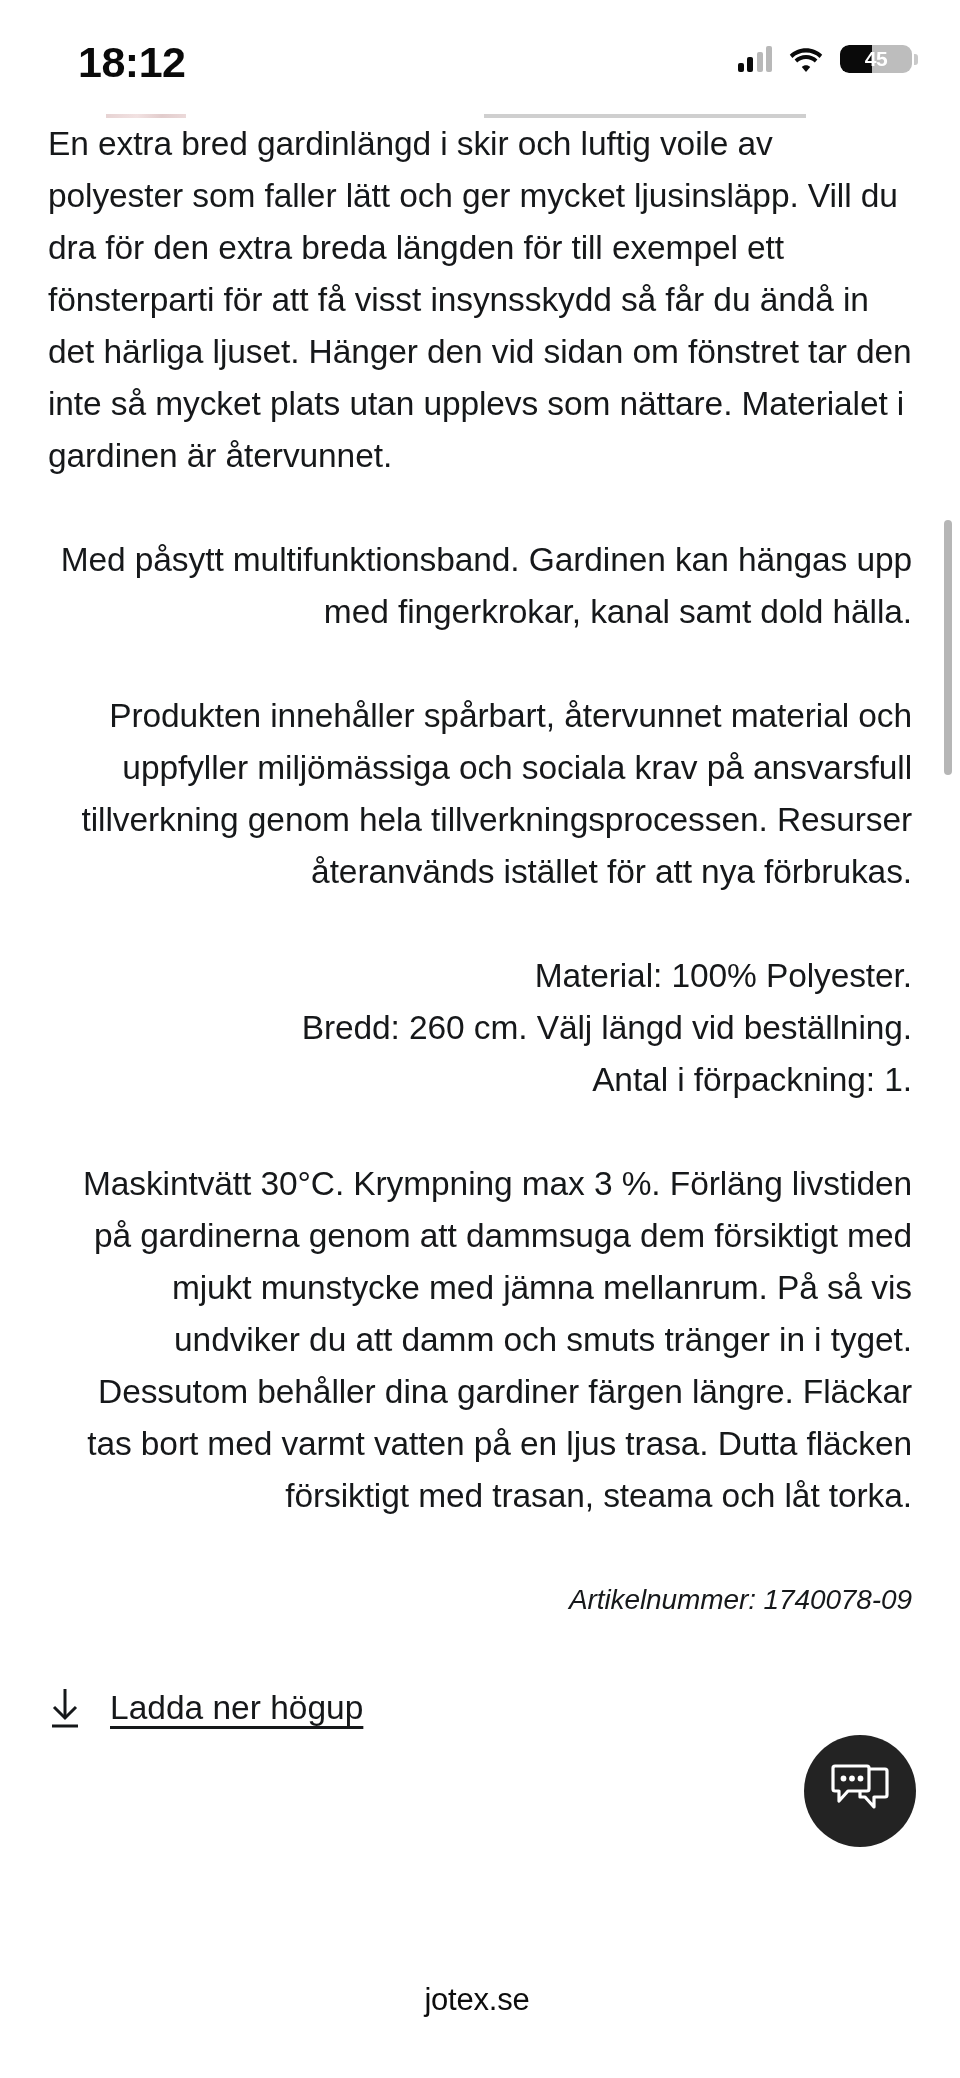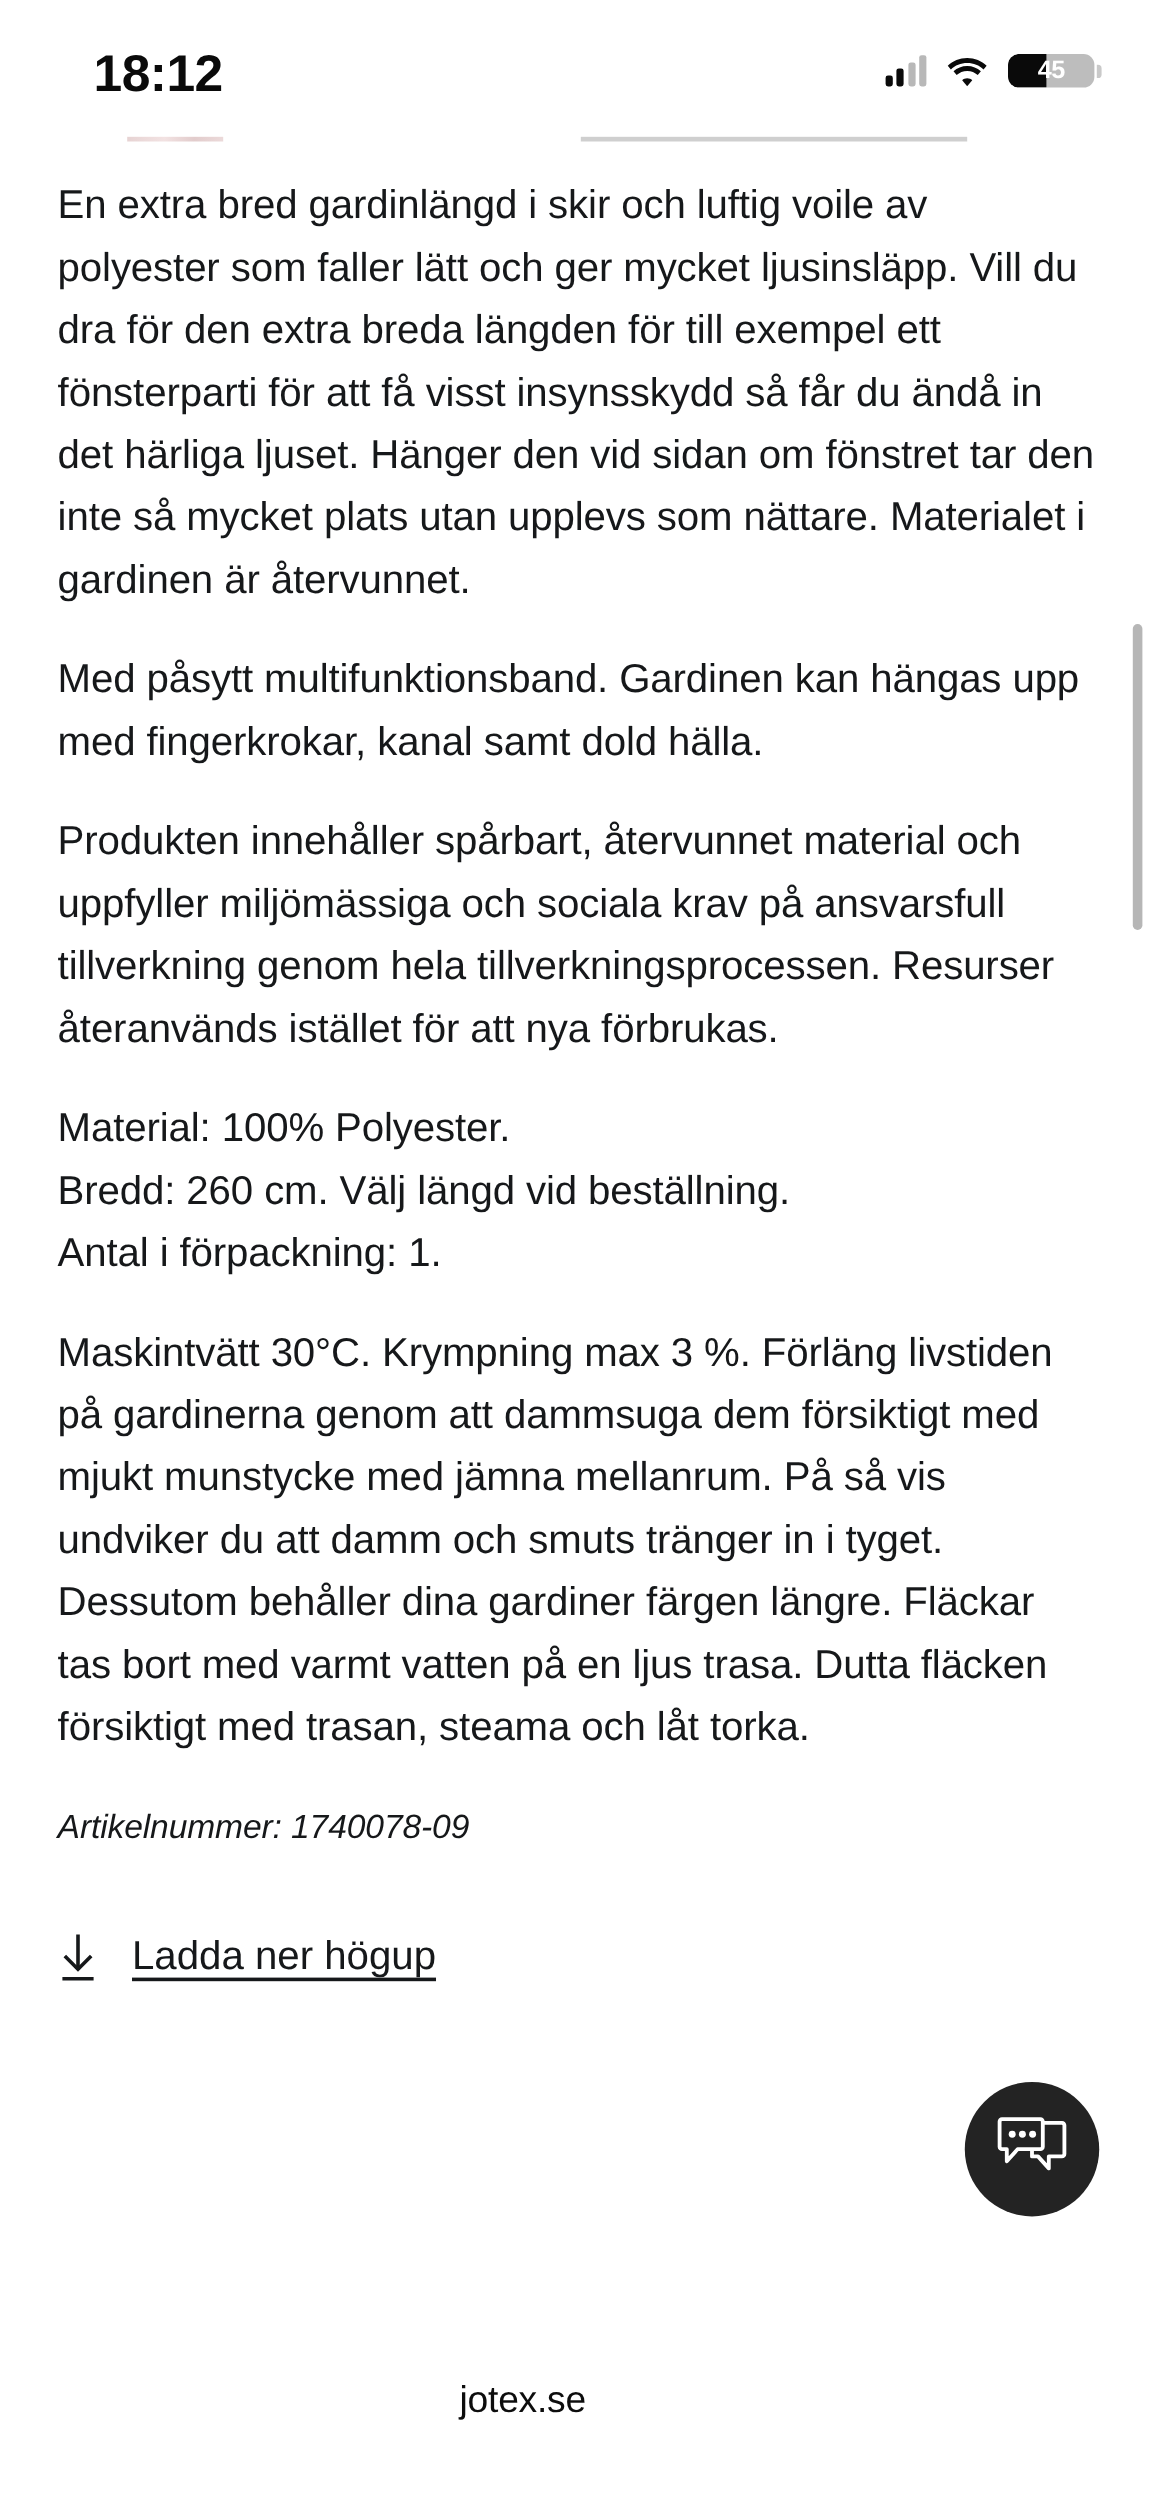--- a/index.html
+++ b/index.html
@@ -144,23 +144,22 @@
     padding: 0 48px;
   }
 
   .para {
     font-size: 33.5px;
     line-height: 52px;
     color: #16181a;
     letter-spacing: -0.1px;
     font-weight: 400;
     max-width: 880px;
-    margin-top: 28px;
-  }
-  .para + .para { margin-top: 31px; }
+  }
+  .para + .para { margin-top: 52px; text-align: right; }
 
   .spec-block .spec-line { display: block; }
 
   .artnr { font-size: 28px; line-height: 52px; color: #16181a; font-style: italic; }
 
   
   .download-row {
     display: flex;
     align-items: center;
     gap: 16px;
@@ -219,20 +218,21 @@
     position: absolute;
     left: 383px;
     top: 1963px;
     width: 188px;
     height: 74px;
     border-radius: 37px;
     background: rgba(255,255,255,0.80);
     box-shadow: 0 0 26px 16px rgba(255,255,255,0.86);
     display: flex;
     align-items: center;
+    justify-content: center;
     z-index: 28;
   }
   .url-pill-text {
     font-size: 31px;
     color: #0d0d0d;
     letter-spacing: -0.2px;
   }
 </style>
 </head>
 <body>

